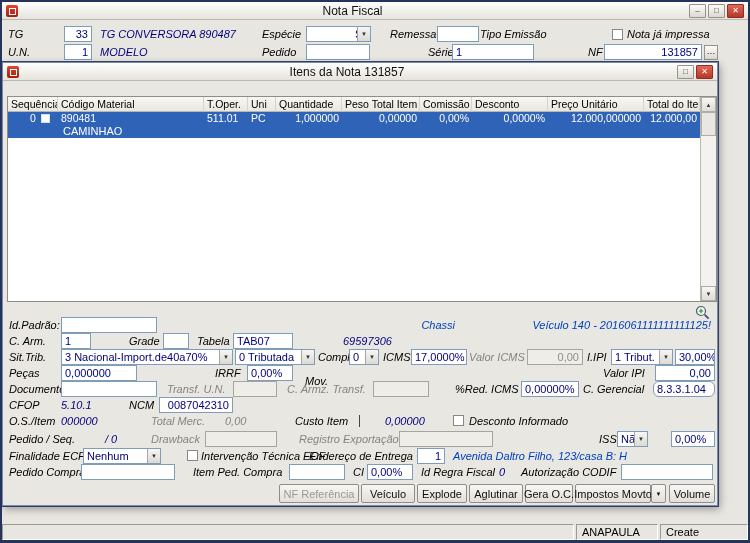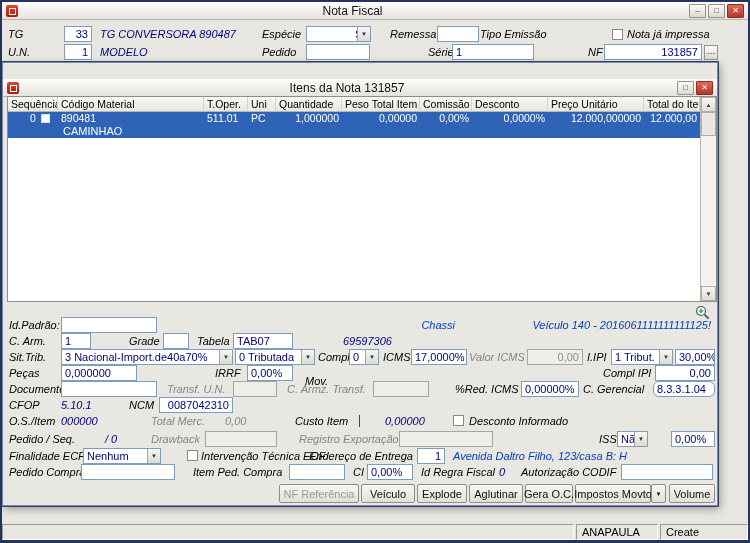--- a/index.html
+++ b/index.html
@@ -36,21 +36,21 @@
   .sel .txt { color:#00007F; }
   .sel .arr { position:absolute; right:0; top:0; width:13px; height:14px; background:linear-gradient(#F7F6F3,#DCDAD3);
               border-left:1px solid #A8A6A0; display:flex; align-items:center; justify-content:center; font-size:6px; color:#333; }
   .cb { position:absolute; width:11px; height:11px; background:#fff; border:1px solid #878787; }
   .mini { position:absolute; width:14px; height:15px; background:linear-gradient(#FCFBF9,#DBD9D2); border:1px solid #94928B;
           font-size:9px; line-height:10px; text-align:center; }
 
   
   .front { position:absolute; left:2px; top:62px; width:716px; height:444px; background:#E9E7E1;
            border:1px solid #7A89A8; box-shadow:0 0 0 1px #33406B, 2px 3px 8px rgba(0,0,0,.35); z-index:10; }
-  .front .titlebar { left:0; right:0; top:16px; }
+  .front .titlebar { left:0; right:0; top:0; }
 
   
   .tablewrap { position:absolute; left:4px; top:33px; width:710px; height:206px; border:1px solid #8F8D87; background:#fff; display:flex; }
   .gridarea { width:692px; overflow:hidden; }
   .gcols { display:grid; grid-template-columns:50px 146px 44px 28px 66px 78px 52px 76px 96px 56px; }
   .hc { height:15px; line-height:14px; font-size:10.5px; padding:0 3px; background:linear-gradient(#F8F7F3,#E9E7E0);
         border-right:1px solid #D6D4CD; border-bottom:1px solid #B9B7B0; white-space:nowrap; overflow:hidden; }
   .selrow { background:#2F63B8; color:#fff; cursor:default; }
   .gline .c { height:13px; line-height:13px; font-size:10.5px; padding:0 3px; white-space:nowrap; overflow:hidden; }
   .gline .num { text-align:right; }
@@ -209,21 +209,21 @@
     <div class="sel" style="left:608px; top:286px; width:62px;">
       <span class="txt">1 Tribut.</span>
       <span class="arr">▼</span>
     </div>
     <div class="f" style="left:672px; top:286px; width:40px;">30,00%</div>
 
     <span class="lab" style="left:6px; top:302px;">Peças</span>
     <div class="f" style="left:58px; top:302px; width:76px;">0,000000</div>
     <span class="lab" style="left:212px; top:302px;">IRRF</span>
     <div class="f" style="left:244px; top:302px; width:46px;">0,00%</div>
-    <span class="lab" style="left:600px; top:302px;">Compl IPI</span>
+    <span class="lab" style="left:600px; top:302px;">Valor IPI</span>
     <div class="f r" style="left:652px; top:302px; width:60px;">0,00</div>
 
     <span class="lab" style="left:6px; top:318px;">Documento</span>
     <div class="f" style="left:58px; top:318px; width:96px;"></div>
     <span class="lab gray" style="left:164px; top:318px;">Transf. U.N.</span>
     <div class="f dis" style="left:230px; top:318px; width:44px;"></div>
     <span class="lab gray" style="left:284px; top:318px;">C. Armz. Transf.</span>
     <div class="f dis" style="left:370px; top:318px; width:56px;"></div>
     <span class="lab" style="left:452px; top:318px;">%Red. ICMS</span>
     <div class="f" style="left:518px; top:318px; width:58px;">0,00000%</div>

